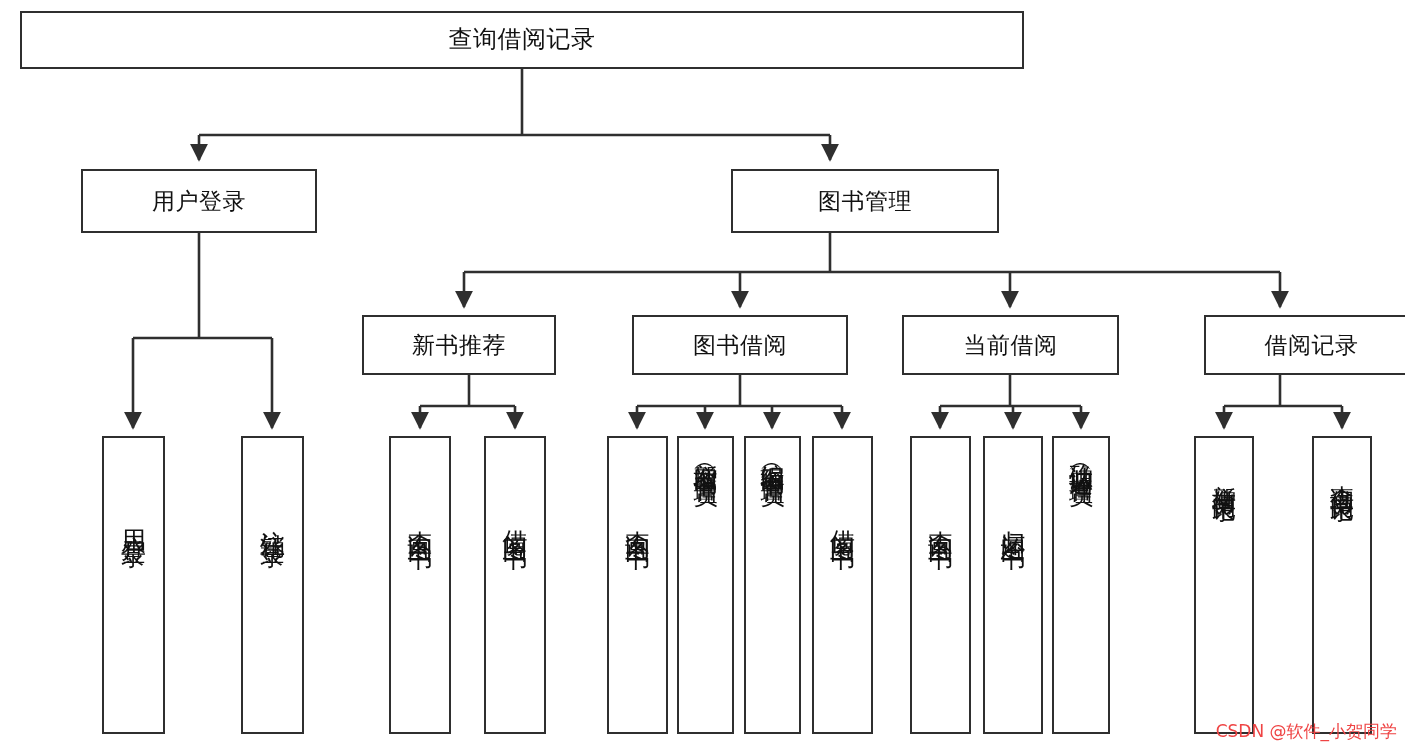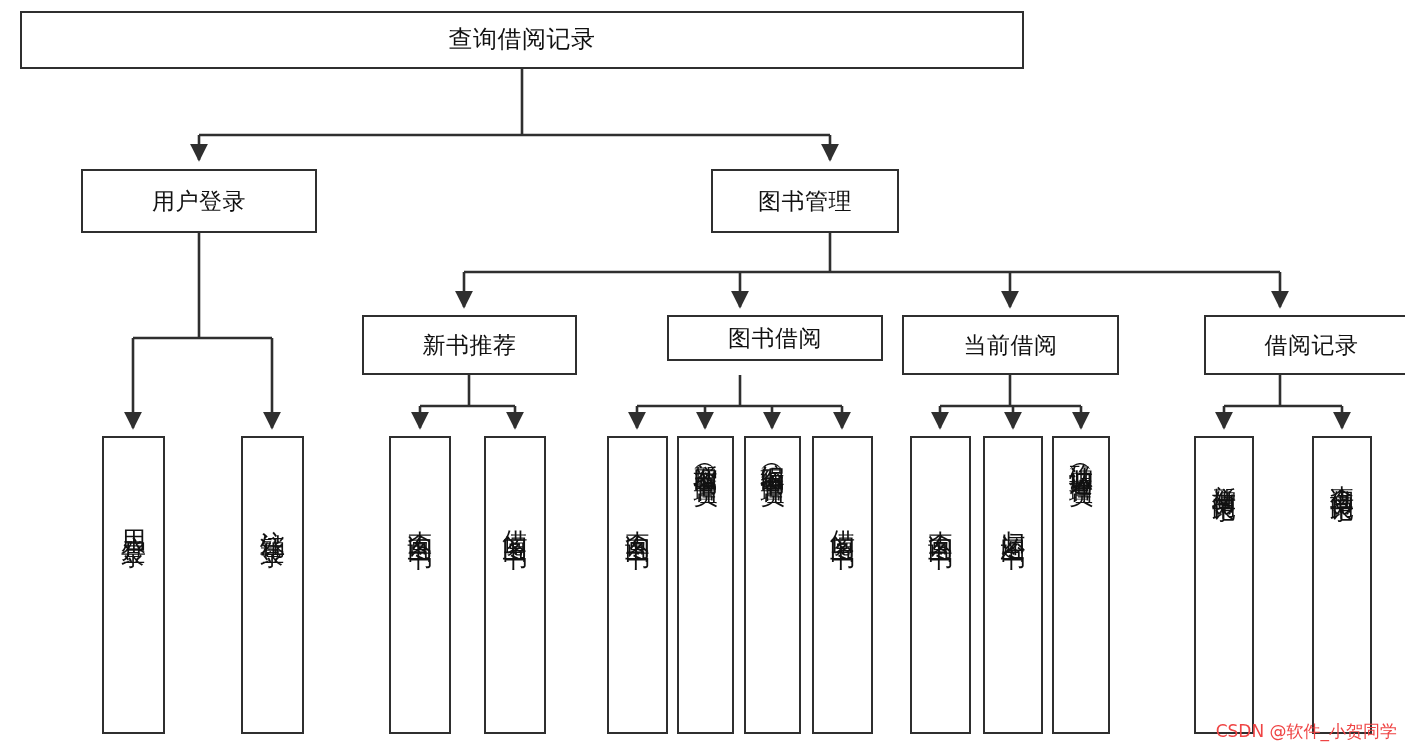--- a/index.html
+++ b/index.html
@@ -133,28 +133,28 @@
     </g>
   </svg>
 
   <div class="node horiz root" style="left:20px; top:11px; width:1004px; height:58px;">
     <span class="label">查询借阅记录</span>
   </div>
 
   <div class="node horiz" style="left:81px; top:169px; width:236px; height:64px;">
     <span class="label">用户登录</span>
   </div>
-  <div class="node horiz" style="left:711px; top:169px; width:188px; height:64px;">
+  <div class="node horiz" style="left:731px; top:169px; width:268px; height:64px;">
     <span class="label">图书管理</span>
   </div>
 
-  <div class="node horiz" style="left:362px; top:315px; width:215px; height:60px;align-items:center;">
+  <div class="node horiz" style="left:362px; top:315px; width:194px; height:60px;align-items:center;">
     <span class="label">新书推荐</span>
   </div>
-  <div class="node horiz" style="left:632px; top:315px; width:216px; height:46px;margin-left:35px;">
+  <div class="node horiz" style="left:632px; top:315px; width:216px; height:60px;">
     <span class="label">图书借阅</span>
   </div>
   <div class="node horiz" style="left:902px; top:315px; width:217px; height:60px;">
     <span class="label">当前借阅</span>
   </div>
   <div class="node horiz" style="left:1172px; top:315px; width:215px; height:60px;margin-left:32px;">
     <span class="label">借阅记录</span>
   </div>
 
   <div class="node vert" style="left:102px; top:436px; width:63px; height:298px; padding-top:72px;">

